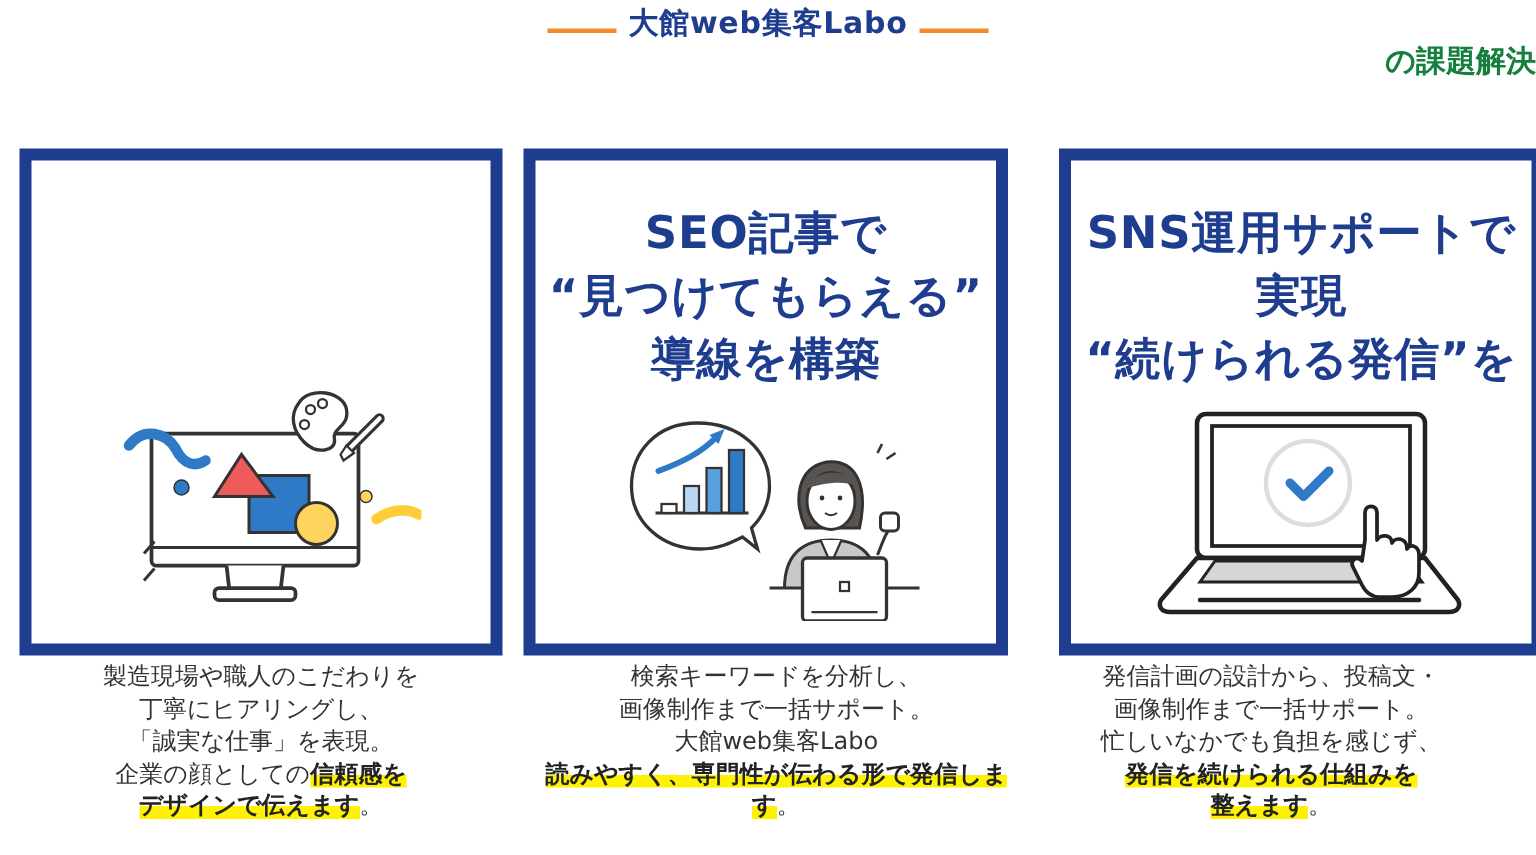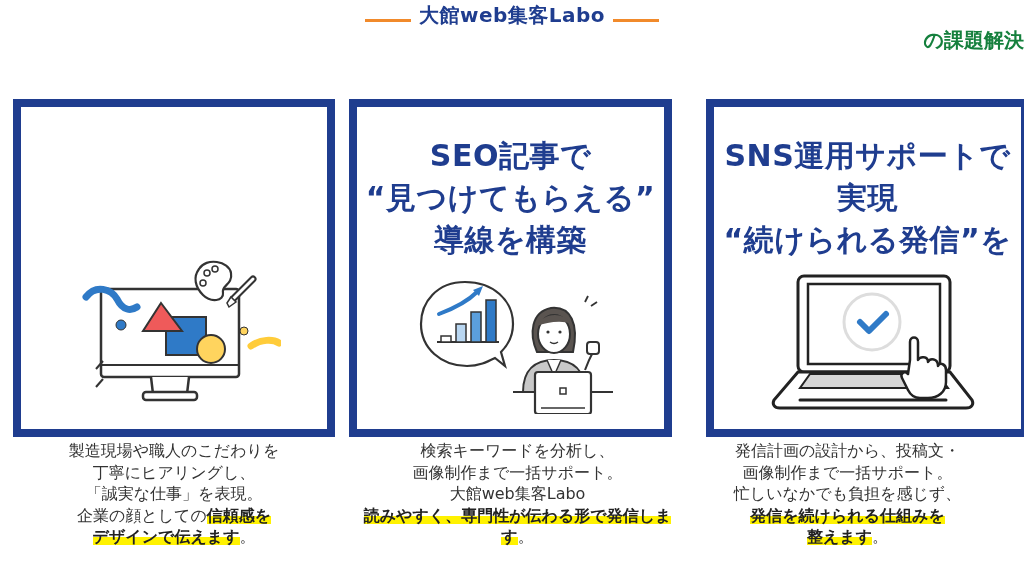--- a/index.html
+++ b/index.html
@@ -10,21 +10,21 @@
   .heading-row { display: flex; align-items: center; justify-content: center; height: 26px; }
   .heading-line { width: 46px; height: 3px; background: #f18a2b; margin: 0 8px; position: relative; top: 5px; }
   .heading-text { color: #1f3d8f; font-weight: bold; font-size: 20px; line-height: 26px; letter-spacing: 0.5px; }
   .heading-sub { color: #15803d; font-weight: bold; font-size: 20px; line-height: 24px; }
 
   .card { position: absolute; top: 99px; height: 338px; border: 8px solid #1f3d8f; background: #fff; }
   .card-title { position: absolute; left: 0; width: 100%; text-align: center; color: #1f3d8f; font-weight: bold; font-size: 30px; line-height: 42px; letter-spacing: 0.5px; }
   .card-illus { position: absolute; }
 
   .desc { position: absolute; top: 440px; text-align: center; color: #333; font-size: 16px; line-height: 21.5px; }
-  .desc .hl { font-weight: bold; color: #222; background: linear-gradient(transparent 55%, #fff200 55%); font-family: Liberation Serif, serif; }
+  .desc .hl { font-weight: bold; color: #222; background: linear-gradient(transparent 55%, #fff200 55%); }
 </style>
 </head>
 <body>
 
 <div class="heading">
   <div class="heading-row">
     <span class="heading-line"></span>
     <span class="heading-text">大館web集客Labo</span>
     <span class="heading-line"></span>
   </div>

